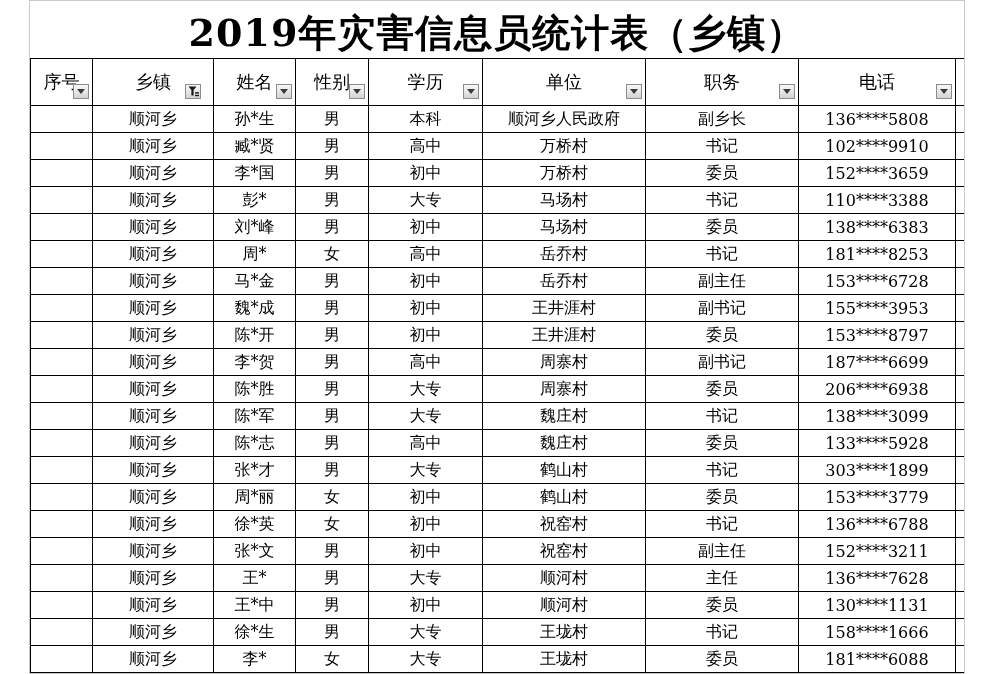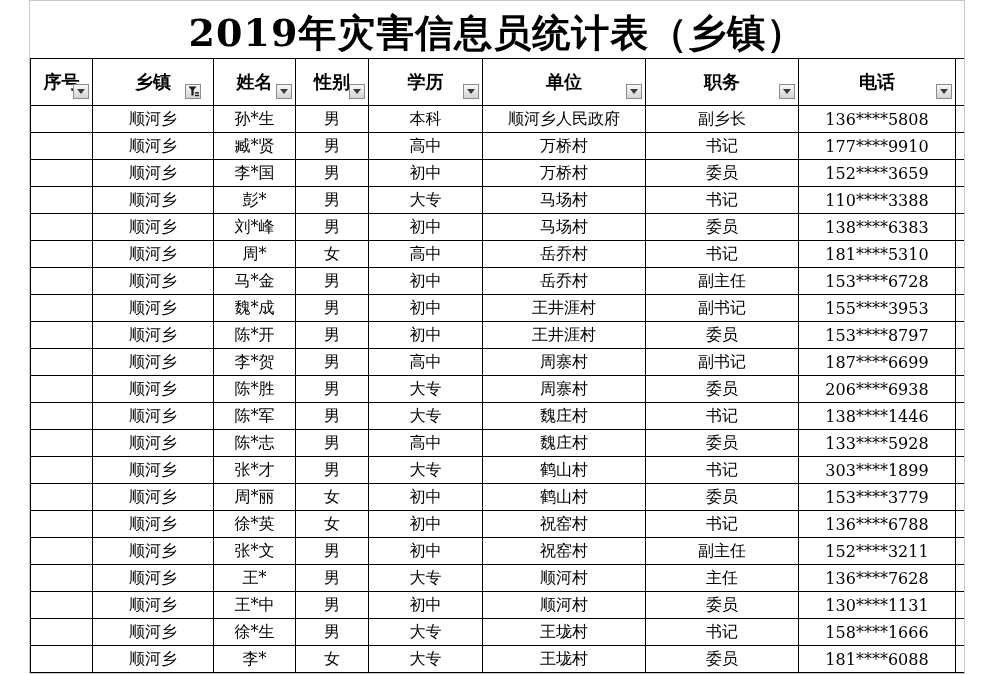--- a/index.html
+++ b/index.html
@@ -15,21 +15,21 @@
   }
   table.grid{
     width:983px;height:615px;border-collapse:collapse;table-layout:fixed;
     margin:0;
   }
   .grid th,.grid td{
     border:1px solid #000;text-align:center;vertical-align:middle;
     padding:0;overflow:hidden;white-space:nowrap;
   }
   .grid thead th{
-    height:46px;font-size:18px;font-weight:bold;position:relative;
+    height:46px;font-size:18px;font-weight:normal;position:relative;
   }
   .grid tbody td{font-size:16px;font-weight:normal;}
   .filter-btn{
     position:absolute;right:3px;bottom:6px;width:16px;height:15px;
     box-sizing:border-box;background:linear-gradient(180deg,#f9f9f9,#d3d3d3);
     border:1px solid #8c8c8c;display:flex;align-items:center;justify-content:center;
     cursor:pointer;
   }
   .filter-btn.funnel{right:12px;}
   .arrow-down{
@@ -104,21 +104,21 @@
           <td></td>
         </tr>
         <tr>
           <td></td>
           <td>顺河乡</td>
           <td>臧*贤</td>
           <td>男</td>
           <td>高中</td>
           <td>万桥村</td>
           <td>书记</td>
-          <td>177****9910</td>
+          <td>102****9910</td>
           <td></td>
         </tr>
         <tr>
           <td></td>
           <td>顺河乡</td>
           <td>李*国</td>
           <td>男</td>
           <td>初中</td>
           <td>万桥村</td>
           <td>委员</td>
@@ -148,21 +148,21 @@
           <td></td>
         </tr>
         <tr>
           <td></td>
           <td>顺河乡</td>
           <td>周*</td>
           <td>女</td>
           <td>高中</td>
           <td>岳乔村</td>
           <td>书记</td>
-          <td>181****5310</td>
+          <td>181****8253</td>
           <td></td>
         </tr>
         <tr>
           <td></td>
           <td>顺河乡</td>
           <td>马*金</td>
           <td>男</td>
           <td>初中</td>
           <td>岳乔村</td>
           <td>副主任</td>
@@ -214,21 +214,21 @@
           <td></td>
         </tr>
         <tr>
           <td></td>
           <td>顺河乡</td>
           <td>陈*军</td>
           <td>男</td>
           <td>大专</td>
           <td>魏庄村</td>
           <td>书记</td>
-          <td>138****1446</td>
+          <td>138****3099</td>
           <td></td>
         </tr>
         <tr>
           <td></td>
           <td>顺河乡</td>
           <td>陈*志</td>
           <td>男</td>
           <td>高中</td>
           <td>魏庄村</td>
           <td>委员</td>

